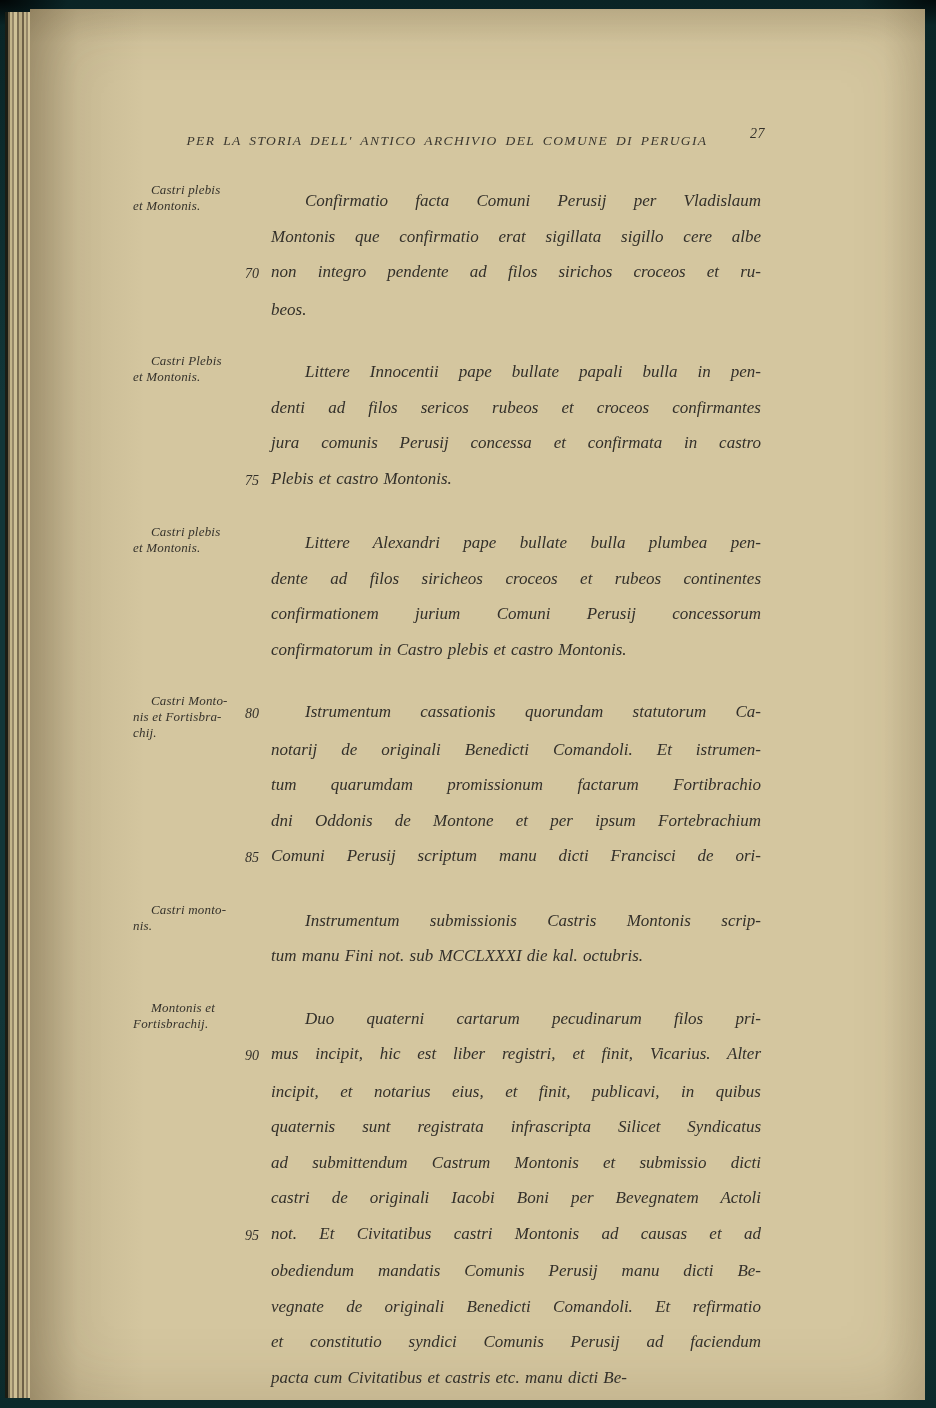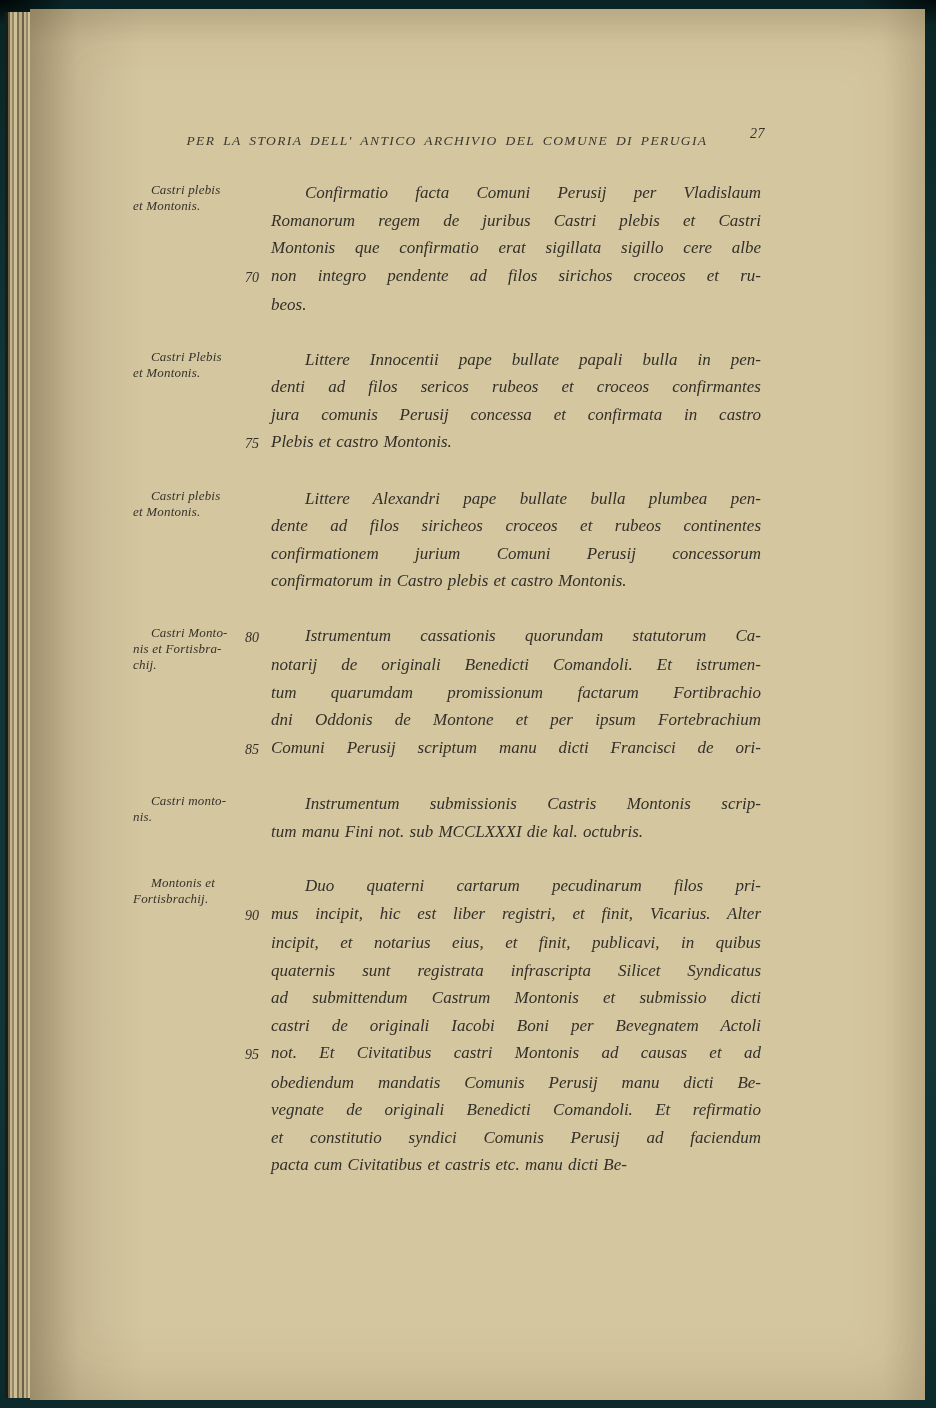--- a/index.html
+++ b/index.html
@@ -44,21 +44,21 @@
 
   .header { position:relative; text-align:center; margin-bottom:28px; white-space:nowrap; height:20px; }
   .header-title { font-size:13.5px; letter-spacing:1.4px; color:#3a372f; word-spacing:3px; }
   .page-number { position:absolute; right:-4px; top:-5px; font-size:14px; letter-spacing:0.5px;margin-left:44px; }
 
   .entry { display:flex; margin-bottom:27px; }
   .margin-col { width:112px; flex:none; padding-top:3px; }
   .note-line { font-size:13px; line-height:16px; letter-spacing:0.2px; color:#35322b; }
   .note-line.first { padding-left:18px; }
   .body-col { flex:1; min-width:0; }
-  .body-line { display:flex; line-height:27.5px; }
+  .body-line { display:flex; line-height:27.5px;margin-top:8px; }
   .line-num { width:26px; flex:none; font-size:14px; padding-top:2px; }
   .line-text { flex:1; font-size:17px; text-align:justify; text-align-last:justify; word-spacing:1px; }
   .line-text.first { text-indent:34px; }
   .line-text.last { text-align:right; text-align-last:left; }
 </style>
 </head>
 <body>
 
 <div class="scan-bg"></div>
 <div class="spine"></div>
@@ -75,24 +75,20 @@
             <div class="note-line first">Castri plebis</div>
             <div class="note-line">et Montonis.</div>
           </div>
           <div class="body-col">
             <div class="body-line">
               <span class="line-num"></span>
               <span class="line-text first">Confirmatio facta Comuni Perusij per Vladislaum</span>
             </div>
             <div class="body-line">
               <span class="line-num"></span>
-              <span class="line-text">Romanorum regem de juribus Castri plebis et Castri</span>
-            </div>
-            <div class="body-line">
-              <span class="line-num"></span>
               <span class="line-text">Montonis que confirmatio erat sigillata sigillo cere albe</span>
             </div>
             <div class="body-line">
               <span class="line-num">70</span>
               <span class="line-text">non integro pendente ad filos sirichos croceos et ru-</span>
             </div>
             <div class="body-line">
               <span class="line-num"></span>
               <span class="line-text last">beos.</span>
             </div>

